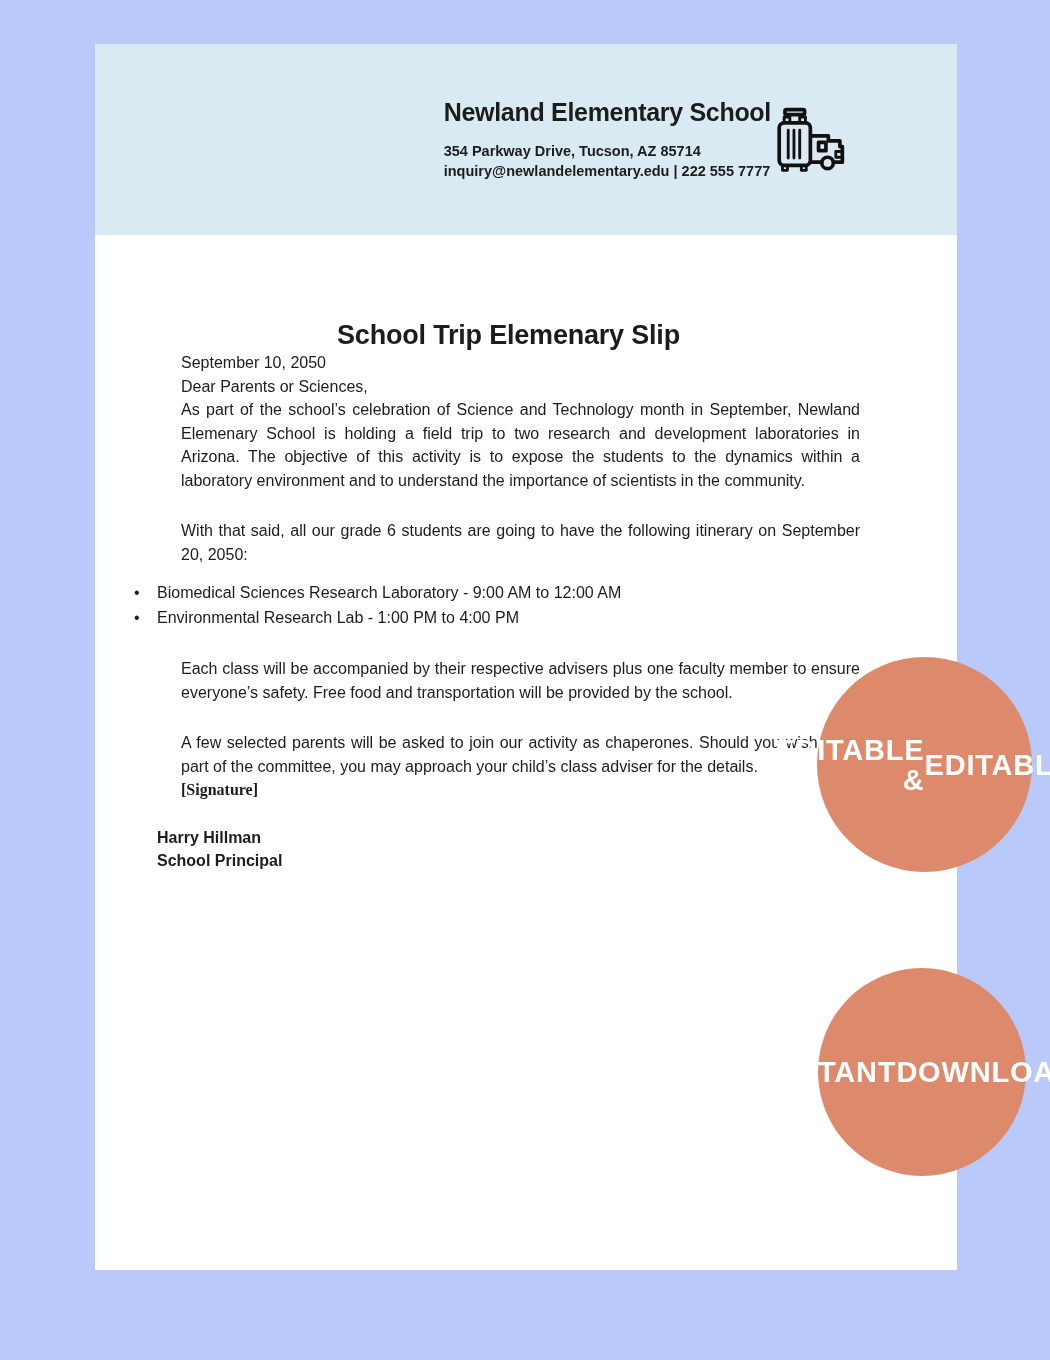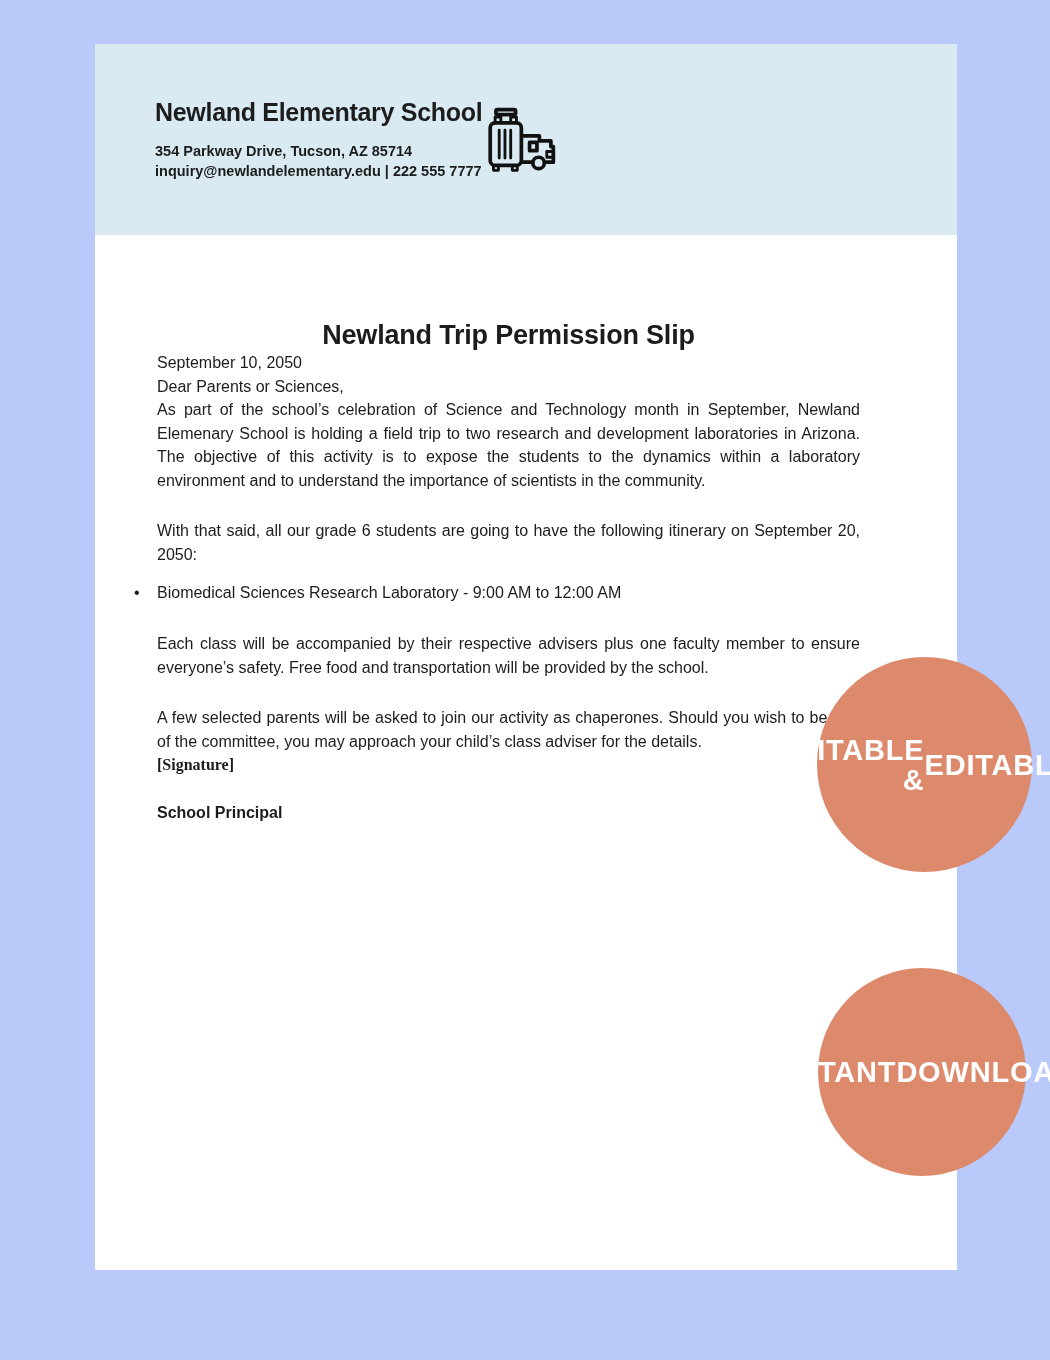--- a/index.html
+++ b/index.html
@@ -16,21 +16,21 @@
     left: 95px; top: 44px;
     width: 862px; height: 1226px;
     background: var(--page-bg, #ffffff);
     z-index: 1;
   }
   .letterhead {
     height: 191px;
     background: var(--letterhead-bg, #d9eaf2);
     display: flex;
     align-items: center;
-    justify-content: flex-start;
+    justify-content: flex-end;
     padding: 0 104px 0 60px;
   }
   .school-name {
     font-size: 25px;
     font-weight: bold;
     letter-spacing: -0.3px;
     line-height: 1.15;
   }
   .school-sub {
     font-size: 14.5px;
@@ -46,21 +46,21 @@
     font-size: 16px;
     line-height: 23.5px;
   }
   .doc-title {
     font-size: 27px;
     font-weight: bold;
     text-align: center;
     line-height: 32px;
     letter-spacing: -0.2px;
   }
-  .letter p { margin-top: 0; }
+  .letter p { margin-top: 0; margin-left: 24px; }
   .letter-date { margin-top: 21px; }
   .salutation { margin-top: 41px; }
   .para { margin-top: 15px; text-align: justify; }
   .para.gap { margin-top: 27px; }
   .itinerary {
     list-style: none;
     margin-top: 14px;
   }
   .itinerary li {
     position: relative;
@@ -120,42 +120,44 @@
         <rect x="35" y="22" width="7" height="7" fill="#d9eaf2" stroke-width="3.5"></rect>
         <rect x="10" y="29" width="38" height="52" rx="6" fill="#d9eaf2"></rect>
         <path d="M21 38 V72 M28 38 V72 M35 38 V72" stroke-width="3.5"></path>
         <rect x="14" y="81" width="6" height="6" stroke-width="3.5"></rect>
         <rect x="37" y="81" width="6" height="6" stroke-width="3.5"></rect>
       </svg>
     </div>
   </header>
 
   <main class="letter">
-    <h2 class="doc-title">Newland Trip Permission Slip</h2>
+    <h2 class="doc-title">School Trip Elemenary Slip</h2>
 
     <p class="letter-date">September 10, 2050</p>
 
     <p class="salutation">Dear Parents or Sciences,</p>
 
     <p class="para">As part of the school’s celebration of Science and Technology month in September, Newland Elemenary School is holding a field trip to two research and development laboratories in Arizona. The objective of this activity is to expose the students to the dynamics within a laboratory environment and to understand the importance of scientists in the community.</p>
 
     <p class="para gap">With that said, all our grade 6 students are going to have the following itinerary on September 20, 2050:</p>
 
     <ul class="itinerary">
       <li>Biomedical Sciences Research Laboratory - 9:00 AM to 12:00 AM</li>
+      <li>Environmental Research Lab - 1:00 PM to 4:00 PM</li>
     </ul>
 
     <p class="para gap">Each class will be accompanied by their respective advisers plus one faculty member to ensure everyone’s safety. Free food and transportation will be provided by the school.</p>
 
     <p class="para gap">A few selected parents will be asked to join our activity as chaperones. Should you wish to be part of the committee, you may approach your child’s class adviser for the details.</p>
 
 
     <p class="sig-placeholder">[Signature]</p>
 
     <div class="sig-block">
+      <div>Harry Hillman</div>
       <div>School Principal</div>
     </div>
   </main>
 </div>
 
 <div class="badge badge-editable">
   <span>EDITABLE &amp;</span>
   <span>EDITABLE</span>
 </div>
 

